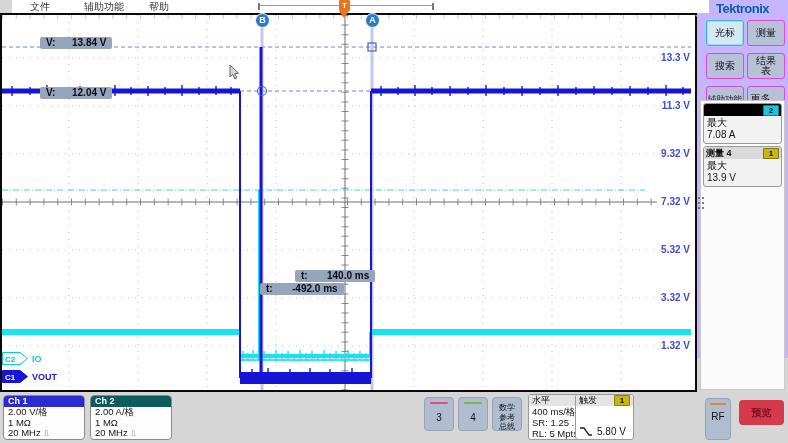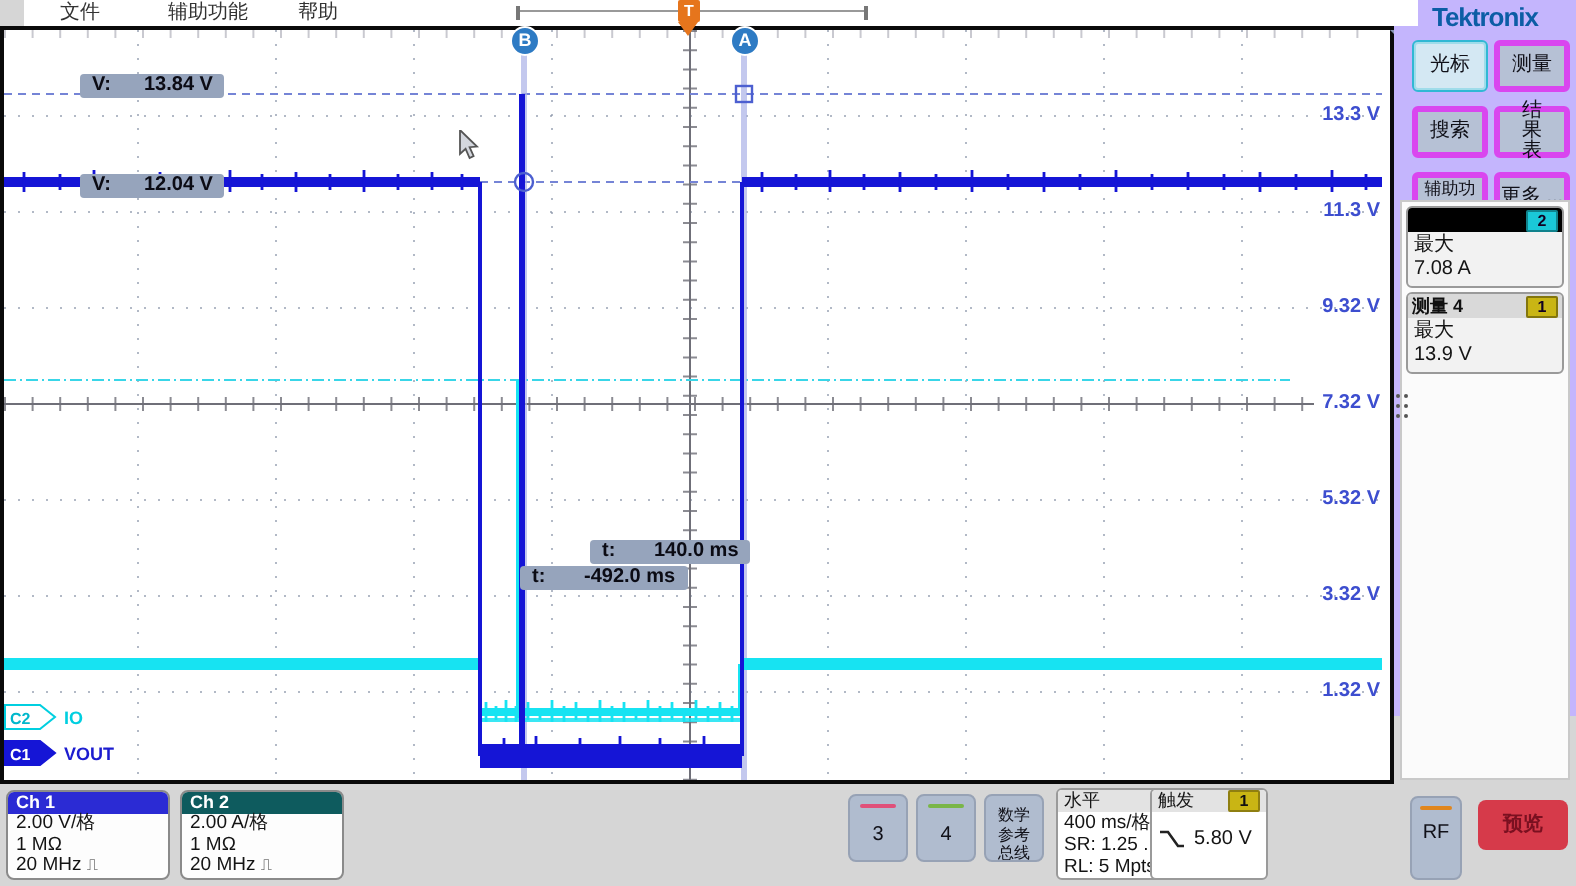--- a/index.html
+++ b/index.html
@@ -45,21 +45,21 @@
   .ch-tag-label{position:absolute;left:32px;font-size:9px;font-weight:bold;z-index:3;}
 
   .corner-zoom{position:absolute;right:2px;top:2px;z-index:4;}
 
   .mouse-cursor{position:absolute;z-index:8;}
 
   
   .sidebar{position:absolute;left:697px;top:0;width:91px;height:358px;background:#c4b5fd;z-index:2;}
   .logo{position:absolute;left:0;top:1px;width:91px;text-align:center;
     color:#0c5da5;font-size:13px;font-weight:bold;letter-spacing:-0.5px;}
-  .side-btn{position:absolute;width:38px;height:26px;background:#b6c1d5;border:3px solid #d946ef;
+  .side-btn{position:absolute;width:38px;height:26px;background:#b6c1d5;border:1px solid #d946ef;
     border-radius:3px;display:flex;align-items:center;justify-content:center;text-align:center;
     font-size:10px;color:#101018;box-sizing:border-box;line-height:10px;}
   .side-btn.active{background:#d4e8f3;border:1px solid #31b8d4;box-shadow:0 0 0 1px #9fdcea inset;}
   .results-strip{position:absolute;left:3px;top:100px;width:85px;height:290px;background:#fbfbfb;
     border:1px solid #c9c9c9;box-sizing:border-box;}
   .meas-panel{margin:2px;border:1px solid #9a9a9a;border-radius:3px;overflow:hidden;background:#f2f2f2;}
   .meas-head{height:12px;display:flex;align-items:center;justify-content:space-between;
     padding:0 2px;font-size:9px;font-weight:bold;color:#101010;}
   .meas-head.selected{background:#000;color:#000;}
   .meas-head.normal{background:#d9d9d9;}
@@ -80,21 +80,21 @@
   .small-btn{position:absolute;top:5px;width:30px;height:34px;background:#b0bccf;border:1px solid #97a2b5;
     border-radius:4px;box-sizing:border-box;text-align:center;font-size:10px;color:#101018;}
   .small-btn .bar{width:18px;height:2px;margin:4px auto 2px auto;border-radius:1px;}
   .small-btn .num{margin-top:8px;}
   .small-btn.multi{font-size:8px;line-height:9.5px;padding-top:5px;}
   .panel{position:absolute;top:2px;background:#fff;border:1px solid #9a9a9a;border-radius:3px;
     box-sizing:border-box;font-size:9.5px;color:#141414;overflow:hidden;}
   .panel .phead{background:#e3e3e3;height:11px;line-height:11px;padding:0 3px;font-size:9px;
     display:flex;justify-content:space-between;align-items:center;}
   .panel .pline{padding-left:3px;line-height:11px;white-space:nowrap;}
-  .trig-row{display:flex;align-items:center;gap:4px;padding:8px 3px 0 3px;font-size:10px;}
+  .trig-row{display:flex;align-items:center;gap:4px;padding:20px 3px 0 3px;font-size:10px;}
   .yellow-badge{width:14px;height:9px;background:#c9b514;border:1px solid #8f7f10;border-radius:1px;
     font-size:8px;font-weight:bold;text-align:center;line-height:9px;color:#111;}
   .rf-btn{position:absolute;left:8px;top:398px;width:26px;height:42px;background:#b0bccf;
     border:1px solid #97a2b5;border-radius:4px;box-sizing:border-box;text-align:center;
     font-size:10px;color:#101018;}
   .rf-btn .bar{width:16px;height:2px;margin:4px auto 2px auto;background:#e0861e;border-radius:1px;}
   .rf-btn .num{margin-top:6px;}
   .preview-btn{position:absolute;left:42px;top:400px;width:45px;height:25px;background:#d63a4a;
     border-radius:4px;color:#7a1020;font-size:10px;font-weight:bold;text-align:center;line-height:25px;}
 </style>

